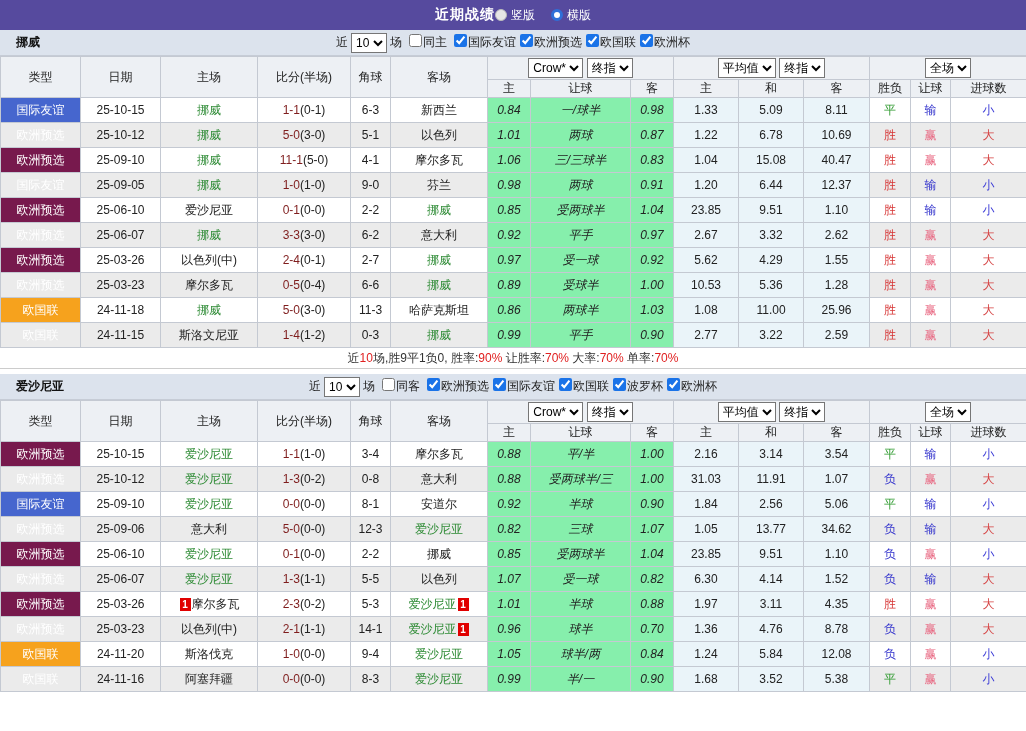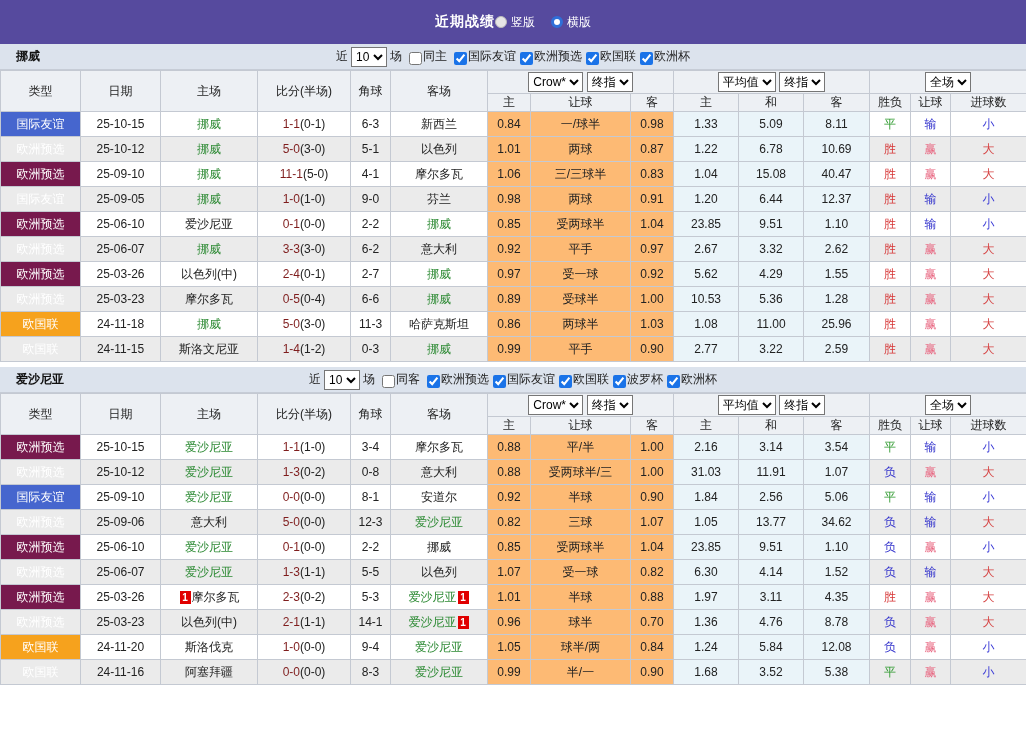--- a/index.html
+++ b/index.html
@@ -4,57 +4,57 @@
 <style>
   * { box-sizing:border-box; }
   html,body { margin:0; padding:0; }
   body {
     width:1026px; height:731px; overflow:hidden;
     font-family:"Liberation Sans","DejaVu Sans",sans-serif;
     font-size:12px; color:#222; background:#fff;
   }
   
   .topbar {
-    height:44px; background:#564A9E; color:#fff;
+    height:30px; background:#564A9E; color:#fff;
     display:flex; align-items:center; justify-content:center; 
   }
   .topbar .title { font-weight:bold; font-size:14px; letter-spacing:1px; }
   .radio-group { display:flex; align-items:flex-start; gap:16px; }
   .radio-group label { display:flex; align-items:center; gap:4px; cursor:pointer; }
   .radio { display:inline-block; border-radius:50%; }
   .radio.off { width:12px; height:12px; background:#e6e6e6; border:1px solid #bbb; }
   .radio.on  { width:12px; height:12px; background:#fff; border:3px solid #2f6fd8; }
   
   .section-bar {
     height:26px; background:#DCE3ED; border-bottom:1px solid #c6ccd6;
     position:relative; display:flex; align-items:center;
   }
   .section2 { margin-top:5px; }
   .team-name { position:absolute; left:16px; font-weight:bold; color:#111; }
   .filters { margin:0 auto; display:flex; align-items:center; gap:3px; }
-  .filters label { display:flex; align-items:flex-end; cursor:pointer; }
+  .filters label { display:flex; align-items:flex-start; cursor:pointer; }
   .comps { display:flex; align-items:center; }
   select {
     font-size:12px; height:20px; font-family:inherit;
     background:#fff; border:1px solid #767676;
   }
   input[type=checkbox] { accent-color:#1a73e8; width:13px; height:13px; margin:0 1px 0 4px; }
   
   table { border-collapse:collapse; table-layout:fixed; width:1026px;border-radius:30px; }
   th,td {
     border:1px solid #c4c9d2; text-align:center;
     overflow:hidden; white-space:nowrap; padding:0 1px;
   }
   thead th { background:#EDF0F4; font-weight:normal; color:#222; }
   .hrow1 th { height:23px; }
   .hrow2 th { height:17px; }
   .grouph { padding:1px 0; }
   tbody td { height:25px; background:#fff; }
   tr.even td { background:#EBEBEB; }
-  td.odds, tr.even td.odds { background:#fdba74; }
+  td.odds, tr.even td.odds { background:#86efac;font-style:italic; }
   td.avg,  tr.even td.avg  { background:#EAF4F9; }
   td.type-cell { color:#fff; }
   .badge-friendly  { background:#4666CE; }
   .badge-qualifier { background:#77194D; }
   .badge-nations   { background:#F6A21D; }
   .t-green { color:#2E8B35; }
   .score-main { color:#7f1d1d; }
   .c-win  { color:#D63333; }
   .c-draw { color:#2F9A2F; }
   .c-lose { color:#3333CC; }
@@ -337,20 +337,21 @@
           <td class="odds">0.90</td>
           <td class="avg">2.77</td>
           <td class="avg">3.22</td>
           <td class="avg">2.59</td>
           <td class="c-win">胜</td>
           <td class="c-hwin">赢</td>
           <td class="c-big">大</td>
         </tr>
       </tbody>
   </table>
+  <div class="summary"><span>近</span><span class="red">10</span><span>场,胜9平1负0, 胜率:</span><span class="red">90%</span><span> 让胜率:</span><span class="red">70%</span><span> 大率:</span><span class="red">70%</span><span> 单率:</span><span class="red">70%</span></div>
 </div>
 
 <div class="section section2">
   <div class="section-bar">
     <span class="team-name">爱沙尼亚</span>
     <div class="filters">
       <span>近</span>
       <select><option>10</option></select>
       <span>场</span>
       <label>

